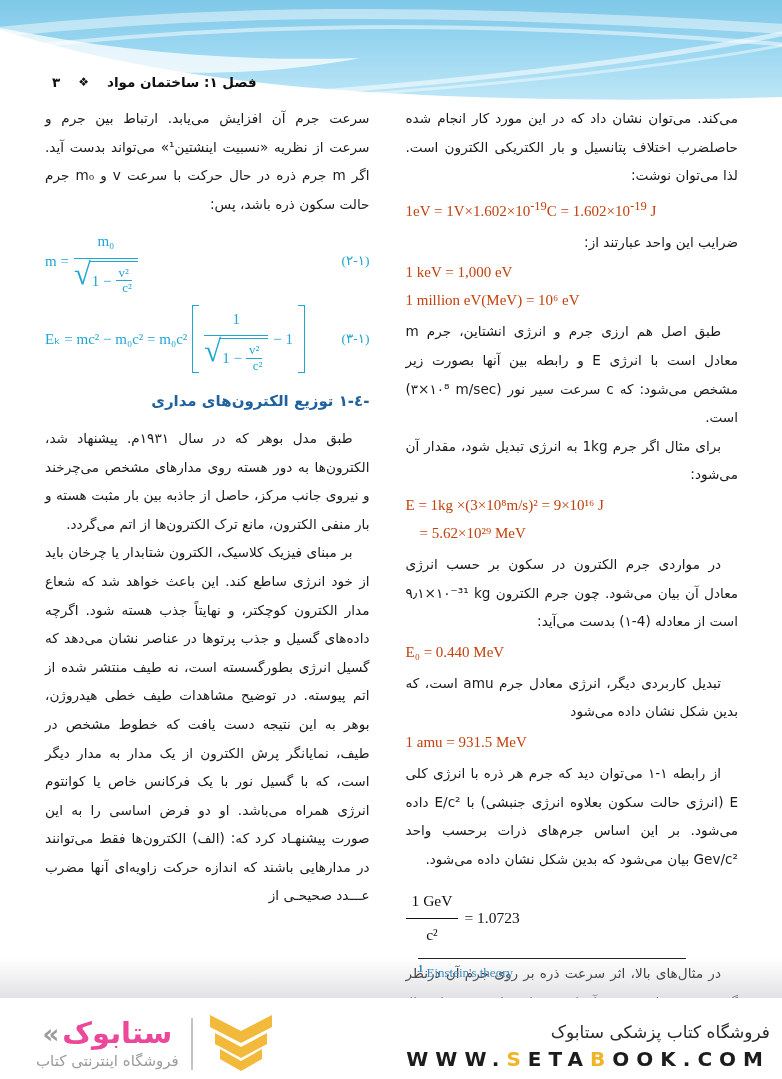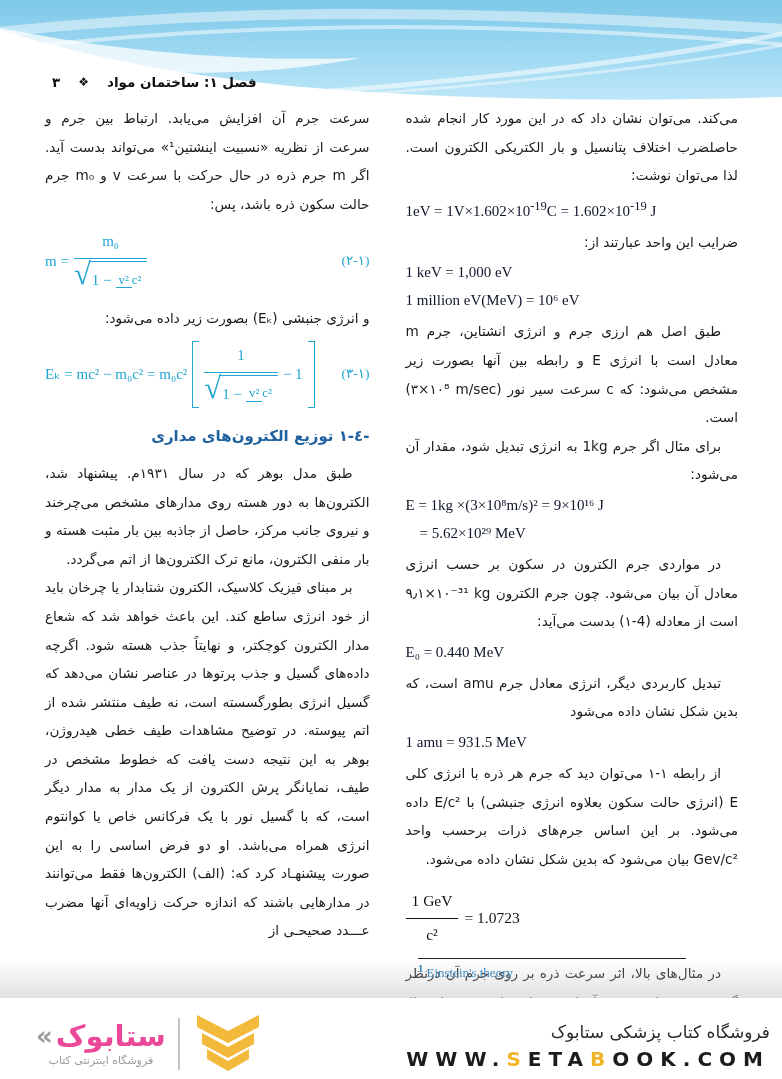--- a/index.html
+++ b/index.html
@@ -14,38 +14,38 @@
 
   
   .content{position:absolute;top:104px;left:45px;right:44px;display:flex;direction:rtl;gap:36px;}
   .col{width:333px;font-size:13.6px;line-height:28.6px;text-align:justify;direction:rtl;}
   .col.left{width:325px;}
   .para{margin:0;}
   .indent{text-indent:17px;}
 
   
   .eq-latin{direction:ltr;text-align:left;font-family:"Liberation Serif",serif;
-            font-size:15px;line-height:22px;color:#0f172a;margin:5px 0 6px 0;}
+            font-size:15px;line-height:22px;color:#c2410c;margin:5px 0 6px 0;}
   .eq-latin.cont{padding-left:14px;}
 
   
   .eq-row{display:flex;direction:ltr;justify-content:space-between;align-items:center;
           font-family:"Liberation Serif",serif;font-size:15px;margin:9px 0;}
   .cyan{color:#1FA6D2;}
   .eq-tag{direction:ltr;font-size:13.5px;}
   .math{display:inline-flex;align-items:center;gap:5px;direction:ltr;}
 
   .mfrac{display:inline-flex;flex-direction:column;align-items:center;vertical-align:middle;}
   .mfrac .n{align-self:stretch;text-align:center;border-bottom:1.4px solid currentColor;padding:0 6px 2px;}
   .mfrac .d{padding-top:2px;}
 
   .sqrt{display:inline-flex;align-items:flex-start;}
   .sqrt .rad{font-size:2.05em;line-height:1;font-weight:400;transform:translateY(-2px);}
   .sqrt .cand{border-top:1.4px solid currentColor;padding:4px 6px 0 3px;display:inline-flex;align-items:center;gap:4px;margin-left:-2px;}
-  .sfrac{display:inline-flex;flex-direction:row;align-items:flex-start;font-size:0.86em;line-height:1.12;}
+  .sfrac{display:inline-flex;flex-direction:column;align-items:flex-end;font-size:0.86em;line-height:1.12;}
   .sfrac .n{border-bottom:1.2px solid currentColor;padding:0 3px;}
 
   .brkgrp{display:inline-flex;align-items:center;gap:5px;}
   .bracket{width:6px;align-self:stretch;}
   .bracket.l{border:1.6px solid currentColor;border-right:0;}
   .bracket.r{border:1.6px solid currentColor;border-left:0;}
 
   .gev{margin:14px 0 10px 0;display:flex;direction:ltr;align-items:center;gap:6px;
        font-family:"Liberation Serif",serif;font-size:15.5px;color:#111;}
 
@@ -65,21 +65,21 @@
   .footer-right{position:absolute;right:12px;bottom:8px;text-align:right;direction:rtl;margin-left:22px;}
   .store-line{font-size:17px;color:#2b2b2b;margin-bottom:5px;}
   .site-url{direction:ltr;font-size:20px;font-weight:bold;letter-spacing:7px;color:#1c1c1c;white-space:nowrap;}
   .site-url .gold{color:#F0B428;}
 
   .footer-left{position:absolute;left:36px;bottom:6px;display:flex;direction:ltr;align-items:center;gap:12px;}
   .brand-text{display:flex;flex-direction:column;align-items:center;}
   .brand-word{display:flex;direction:ltr;align-items:center;gap:3px;}
   .brand-angle{color:#9B9B9D;font-size:26px;font-weight:bold;line-height:1;}
   .brand-name{color:#ec4899;font-size:29px;font-weight:bold;line-height:1.05;}
-  .brand-sub{color:#9B9B9D;font-size:11px;margin-top:3px;}
+  .brand-sub{color:#9B9B9D;font-size:15px;margin-top:3px;}
   .brand-divider{width:2px;height:52px;background:#C4C4C6;}
 </style>
 </head>
 <body>
 
 <div class="page">
 
   <svg class="wave" viewBox="0 0 782 108" preserveAspectRatio="none" aria-hidden="true">
     <defs>
       <linearGradient id="skyg" x1="0" y1="0" x2="0" y2="1">
@@ -150,21 +150,20 @@
                   <span class="n">v²</span>
                   <span>c²</span>
                 </span>
               </span>
             </span>
           </span>
         </span>
         <span class="eq-tag">(۲-۱)</span>
       </div>
 
-      <p class="para">و انرژی جنبشی (⁦Eₖ⁩) بصورت زیر داده می‌شود:</p>
 
       <div class="eq-row cyan">
         <span class="math">
           <span>Eₖ = mc² − m₀c² = m₀c²</span>
           <span class="brkgrp">
             <span class="bracket l"></span>
             <span class="mfrac">
               <span class="n">1</span>
               <span class="d sqrt">
                 <span class="rad">√</span>

